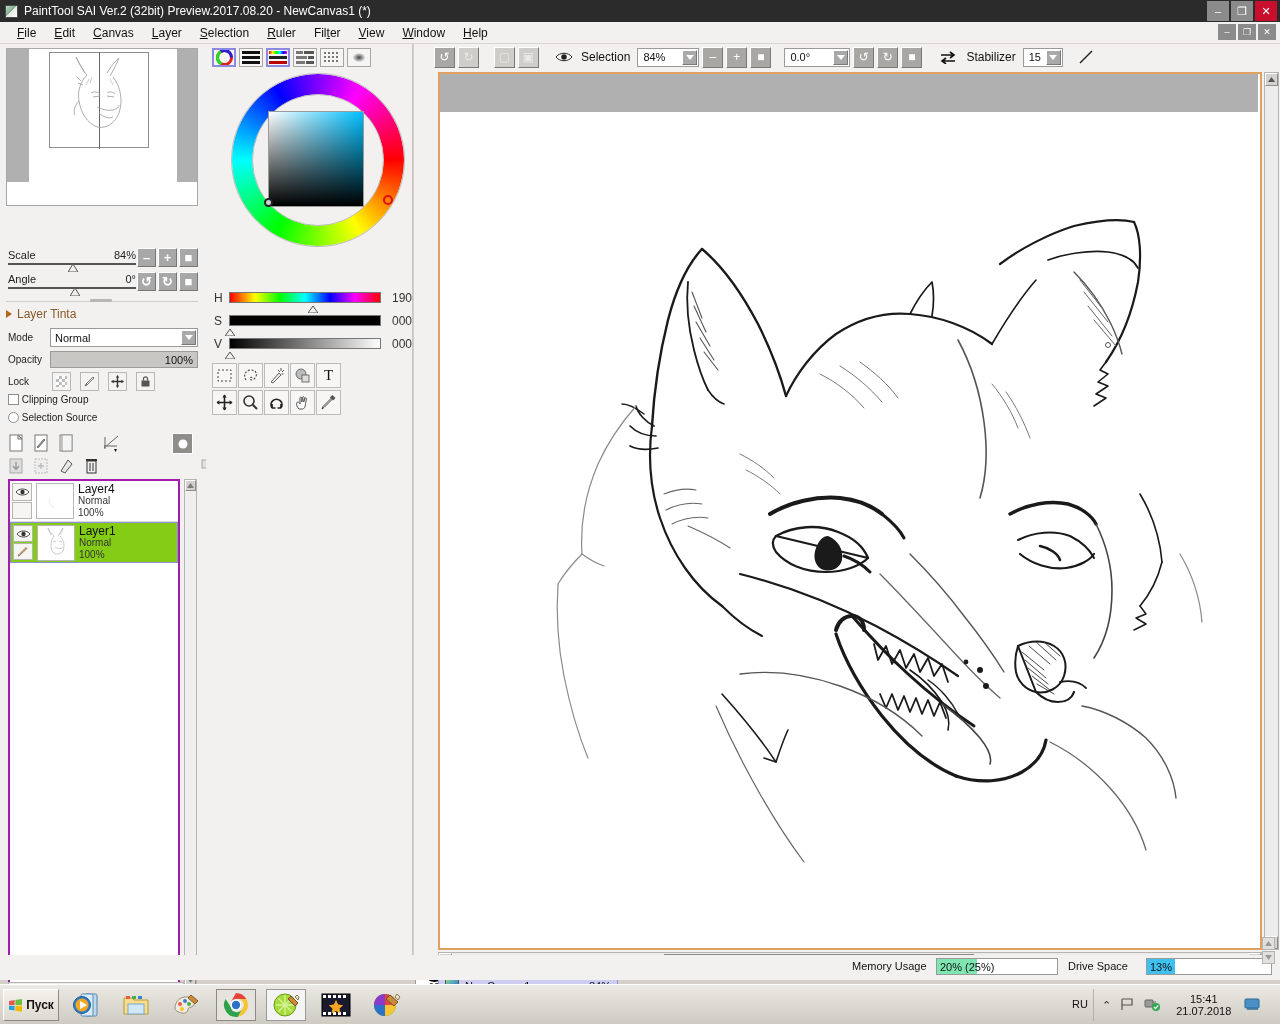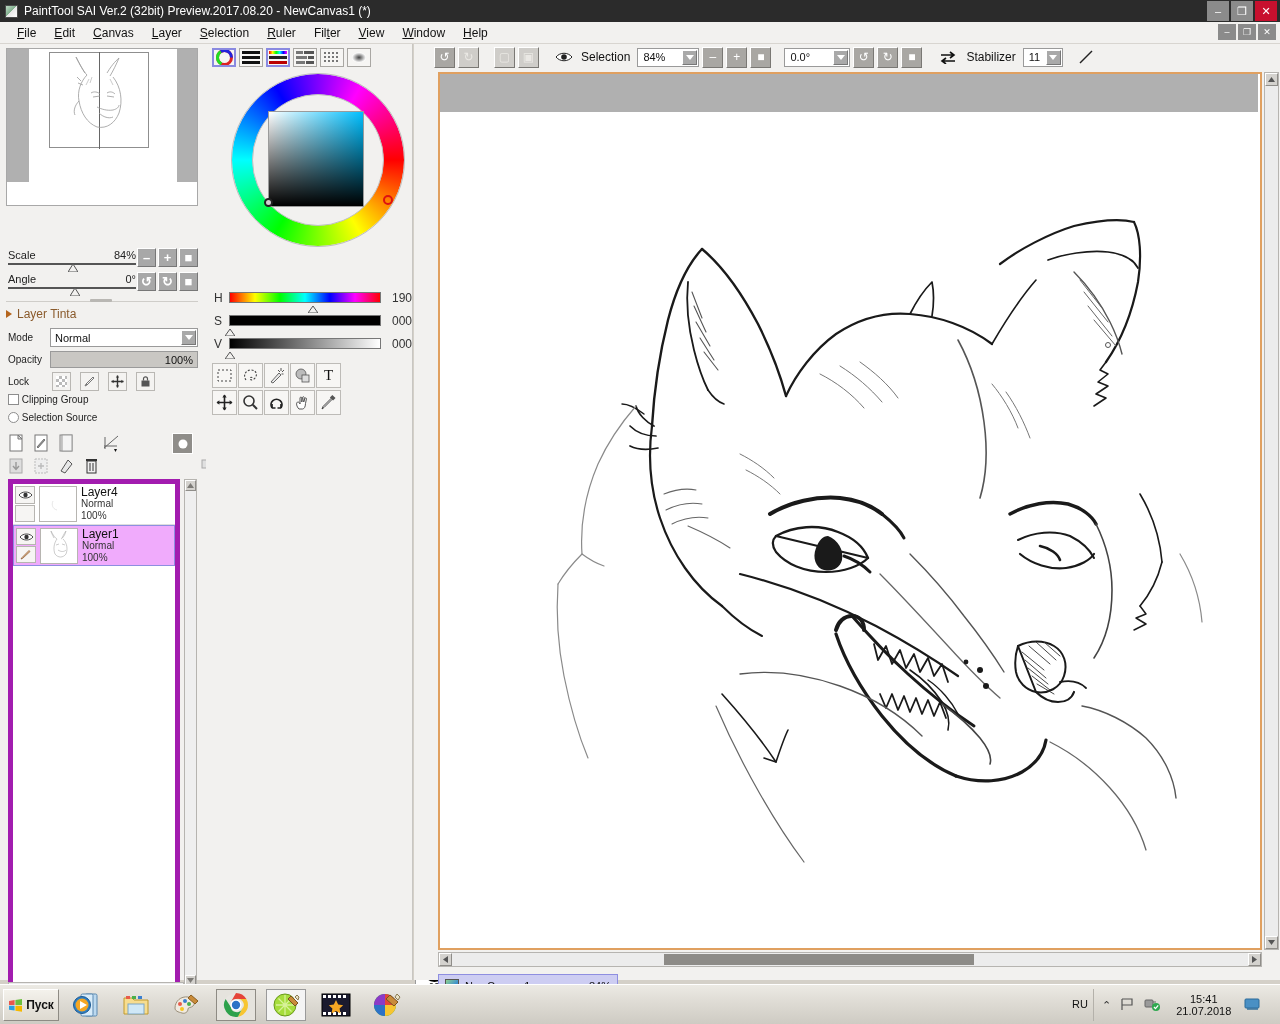--- a/index.html
+++ b/index.html
@@ -125,24 +125,24 @@
   }
   .radio {
     width:11px;height:11px;background:#fff;border:1px solid #8d8d8d;border-radius:50%; display:inline-block; vertical-align:-2px;
   }
 
   .layer-toolbar { position:absolute; left:6px; display:flex; gap:4px; align-items:center; }
   .lt-btn { width:21px; height:21px; display:flex; align-items:center; justify-content:center; }
 
   .layerlist {
     position:absolute; left:8px; top:435px; width:172px; height:508px;
-    background:#ffffff; border:5px solid #a21caf;
+    background:#ffffff; border:2px solid #a21caf;
   }
   .layer-item { display:flex; height:41px; border-bottom:1px solid #dedede; padding:2px; }
-  .layer-item.selected { background:#f0abfc; border:1px solid #8e8ee0; }
+  .layer-item.selected { background:#84cc16; border:1px solid #8e8ee0; }
   .layer-eye-col { width:22px; display:flex; flex-direction:column; gap:1px; }
   .layer-eye, .layer-pen {
     width:20px; height:18px; border:1px solid #b7b5b1; background:#f6f5f3;
     display:flex;align-items:center;justify-content:center;
   }
   .layer-thumb { width:38px; height:36px; background:#fff; border:1px solid #b7b5b1; margin-left:2px; display:flex;align-items:center;justify-content:center; }
   .layer-meta { margin-left:4px; line-height:12px; }
   .layer-name { font-size:12px; color:#111; }
   .layer-sub { font-size:10px; color:#333; }
 
@@ -1222,21 +1222,21 @@
       <div class="ctb-btn">↻</div>
       <div class="ctb-btn">■</div>
       <div style="width:22px;height:20px;margin-left:12px;display:flex;align-items:center;justify-content:center;">
         <svg width="18" height="13">
             <path d="M2 4 L14 4 M11 1 L15 4 L11 7" fill="none" stroke="#111" stroke-width="1.6"></path>
             <path d="M16 10 L4 10 M7 7 L3 10 L7 13" fill="none" stroke="#111" stroke-width="1.6"></path>
           </svg>
       </div>
       <span class="ctb-lab">Stabilizer</span>
       <div class="ctb-field" style="width:40px;">
-        <span>11</span>
+        <span>15</span>
         <span class="arrowbox" style="position:absolute;right:1px;top:1px;width:15px;height:15px;background:#a9a9a9;border:1px solid #fff;border-right-color:#777;border-bottom-color:#777;display:flex;align-items:center;justify-content:center;">
             <i class="dn-arrow"></i>
           </span>
       </div>
       <div style="width:20px;height:20px;margin-left:10px;display:flex;align-items:center;justify-content:center;">
         <svg width="16" height="16">
             <path d="M2 14 L14 2" stroke="#222" stroke-width="1.4"></path>
           </svg>
       </div>
     </div>
@@ -1372,20 +1372,44 @@
       </div>
     </div>
 
     <div class="doctab">
       <div class="doctab-ic"></div>
       <span class="doctab-name">NewCanvas1</span>
       <span class="doctab-zoom">84%</span>
     </div>
   </div>
 
+  <div class="statusbar">
+    <span class="st-lab" style="left:852px; top:5px;">Memory Usage</span>
+    <div class="st-field" style="left:936px; top:3px; width:122px; position:absolute;">
+      <div class="st-fill" style="width:40px; background:#7fe6b2;"></div>
+      <span style="position:relative; padding-left:3px;">20%</span>
+      <span style="position:relative; padding-left:3px;">(25%)</span>
+    </div>
+    <span class="st-lab" style="left:1068px; top:5px;">Drive Space</span>
+    <div class="st-field" style="left:1146px; top:3px; width:126px; position:absolute;">
+      <div class="st-fill" style="width:28px; background:#3ec0f0;"></div>
+      <span style="position:relative; padding-left:3px;">13%</span>
+    </div>
+
+    <div style="position:absolute; left:1262px; top:-18px; width:13px; height:13px; background:#e2e0dc; border:1px solid #b6b4b0; display:flex;align-items:center;justify-content:center;">
+      <svg width="7" height="5">
+          <polygon points="3.5,0 7,5 0,5" fill="#9a9894"></polygon>
+        </svg>
+    </div>
+    <div style="position:absolute; left:1262px; top:-4px; width:13px; height:13px; background:#e2e0dc; border:1px solid #b6b4b0; display:flex;align-items:center;justify-content:center;">
+      <svg width="7" height="5">
+          <polygon points="3.5,5 7,0 0,0" fill="#9a9894"></polygon>
+        </svg>
+    </div>
+  </div>
 
   <div class="taskbar">
     <div class="startbtn">
       <svg width="15" height="15" viewBox="0 0 15 15">
           <g>
             <path d="M1 3 L6.6 2.1 L6.6 7 L1 7 Z" fill="#e8574c"></path>
             <path d="M7.4 2 L14 1 L14 7 L7.4 7 Z" fill="#6bbf3f"></path>
             <path d="M1 7.8 L6.6 7.8 L6.6 12.6 L1 11.8 Z" fill="#2a9fe0"></path>
             <path d="M7.4 7.8 L14 7.8 L14 13.8 L7.4 12.8 Z" fill="#f5b800"></path>
           </g>

